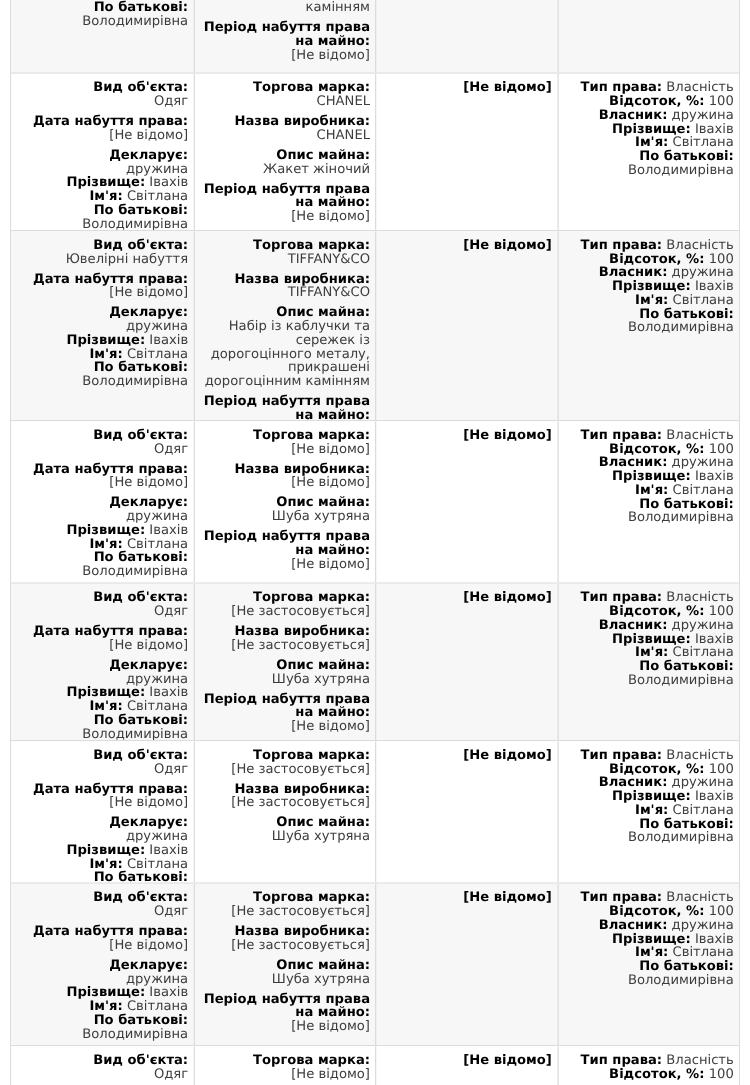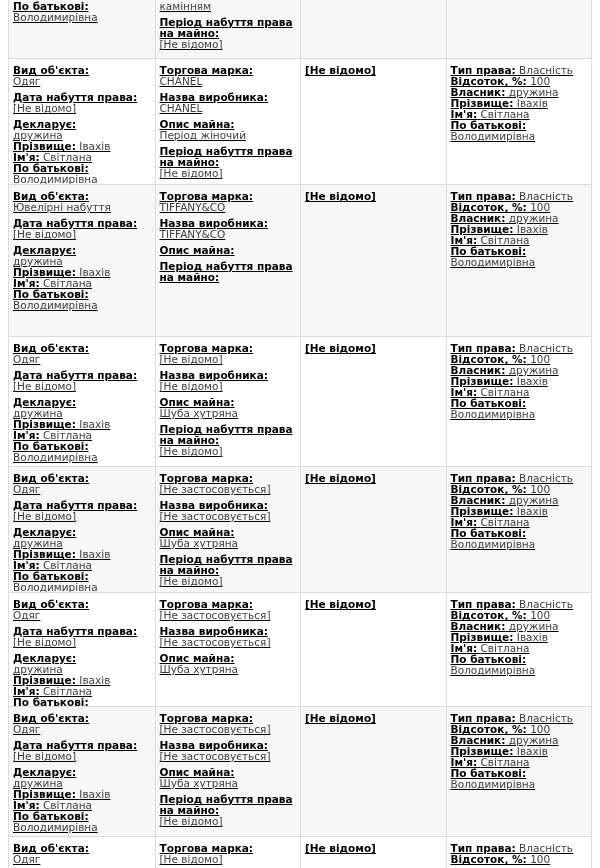--- a/index.html
+++ b/index.html
@@ -18,23 +18,22 @@
   .row {
     display: flex;
     border-bottom: 1px solid #dcdcdc;
     overflow: hidden;
     background: #ffffff;
   }
   .row.gray { background: #f7f7f7; }
   .cell {
     width: 25%;
     padding: 6px 4px;
-    text-align: left;
+    text-align: right;
     overflow: hidden;
-    text-decoration: underline;
   }
   .cell + .cell { border-left: 1px solid #dcdcdc; }
   .row:first-child .cell { padding-top: 1px; }
   .para { margin-top: 5px; }
   .para:first-child { margin-top: 0; }
   .line {
     font-size: 10.5px;
     line-height: 11px;
     color: #3d3d3d;
   }
@@ -85,21 +84,21 @@
         <div class="para">
           <div class="line"><span class="lbl">Торгова марка:</span></div>
           <div class="line"><span class="val">CHANEL</span></div>
         </div>
         <div class="para">
           <div class="line"><span class="lbl">Назва виробника:</span></div>
           <div class="line"><span class="val">CHANEL</span></div>
         </div>
         <div class="para">
           <div class="line"><span class="lbl">Опис майна:</span></div>
-          <div class="line"><span class="val">Період жіночий</span></div>
+          <div class="line"><span class="val">Жакет жіночий</span></div>
         </div>
         <div class="para">
           <div class="line"><span class="lbl">Період набуття права на майно:</span></div>
           <div class="line"><span class="val">[Не відомо]</span></div>
         </div>
       </div>
       <div class="cell">
         <div class="para">
           <div class="line"><span class="lbl">[Не відомо]</span></div>
         </div>
@@ -137,20 +136,21 @@
         <div class="para">
           <div class="line"><span class="lbl">Торгова марка:</span></div>
           <div class="line"><span class="val">TIFFANY&amp;CO</span></div>
         </div>
         <div class="para">
           <div class="line"><span class="lbl">Назва виробника:</span></div>
           <div class="line"><span class="val">TIFFANY&amp;CO</span></div>
         </div>
         <div class="para">
           <div class="line"><span class="lbl">Опис майна:</span></div>
+          <div class="line"><span class="val">Набір із каблучки та сережек із дорогоцінного металу, прикрашені дорогоцінним камінням</span></div>
         </div>
         <div class="para">
           <div class="line"><span class="lbl">Період набуття права на майно:</span></div>
         </div>
       </div>
       <div class="cell">
         <div class="para">
           <div class="line"><span class="lbl">[Не відомо]</span></div>
         </div>
       </div>

